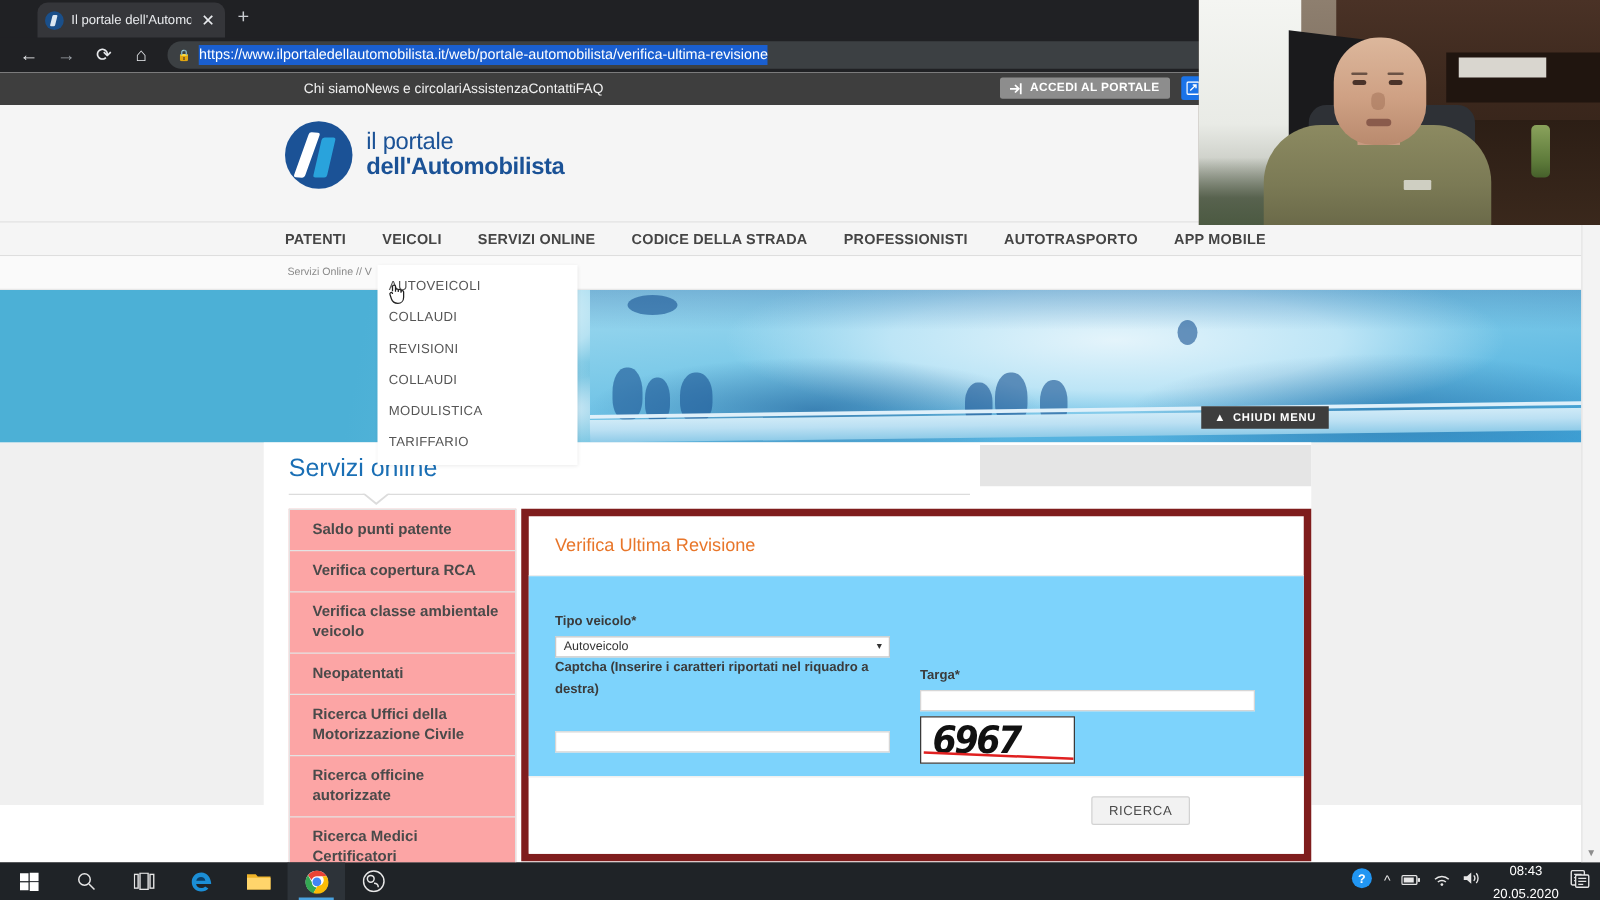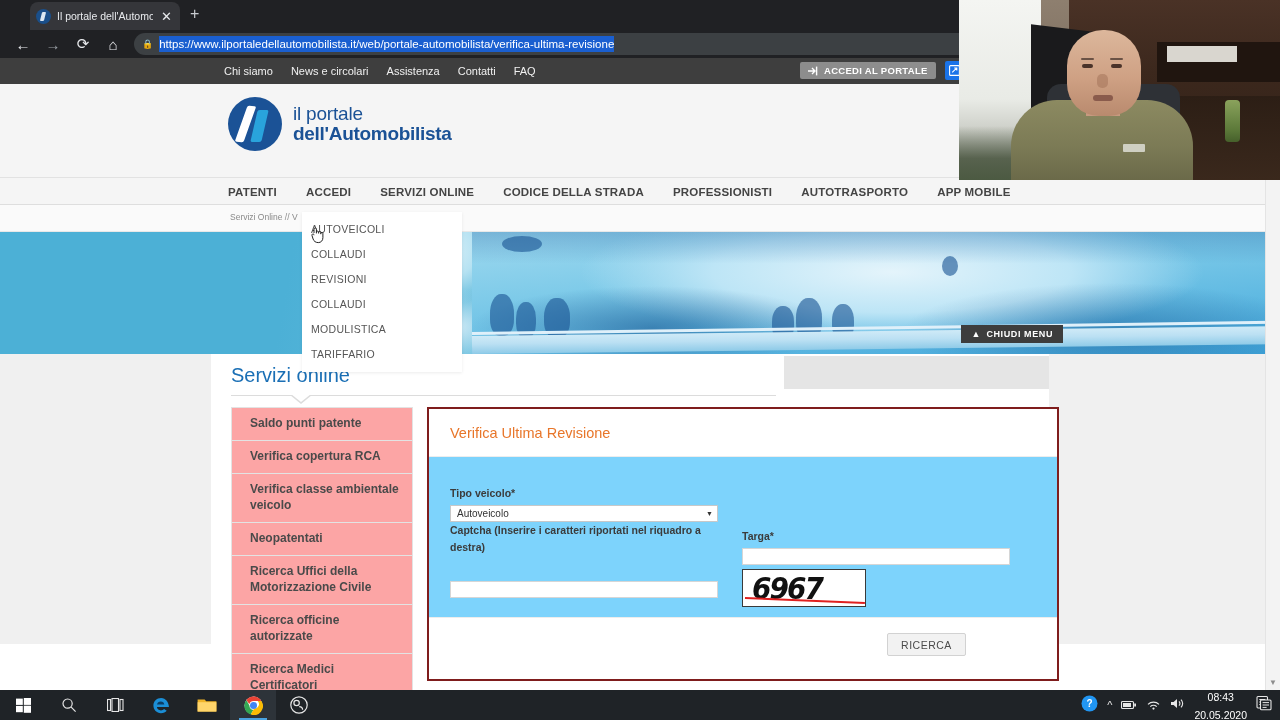--- a/index.html
+++ b/index.html
@@ -45,21 +45,21 @@
   #url-text {
     font-size:11.5px; color:#ffffff; background:#1a5fd0;
     white-space:nowrap; padding:1px 0; line-height:14px;
   }
 
   
   #page { position:absolute; left:0; top:58px; width:1280px; height:632px; background:#fff; overflow:hidden; }
 
   
   #utility-bar { position:relative; height:26px; background:#3e3e3e; width:1280px; }
-  #utility-links { position:absolute; left:224px; top:0; height:26px; display:flex; align-items:center; gap:18px; }
+  #utility-links { position:absolute; left:243px; top:0; height:26px; display:flex; align-items:center; }
   #utility-links span { font-size:11px; color:#f0f0f0; }
   #accedi-btn {
     position:absolute; left:800px; top:4px; height:17px; background:#8d8d8d;
     border-radius:2px; display:flex; align-items:center; gap:5px; padding:0 8px;
   }
   #accedi-btn .label { font-size:9.5px; color:#fff; font-weight:bold; letter-spacing:.3px; }
   #accedi-arrow {
     width:11px; height:10px; position:relative; color:#fff; font-size:10px; line-height:10px;
   }
   #ext-btn { position:absolute; left:945px; top:3px; width:19px; height:19px; background:#1a73e8; border-radius:2px;
@@ -158,21 +158,21 @@
     border-left:10px solid transparent; border-right:10px solid transparent; border-top:8px solid #fff;
   }
   #gray-tab { position:absolute; left:573px; top:2px; width:265px; height:33px; background:#e5e5e5; }
 
   #sidebar { position:absolute; left:20px; top:53px; width:182px; border:1px solid #e3e3e3; border-bottom:none; background:#fca5a5; }
   #sidebar .side-item {
     border-bottom:1px solid #e3e3e3; padding:8px 10px 8px 18px;
     font-size:12px; color:#4a4a4a; font-weight:bold; line-height:1.33;
   }
 
-  #form-panel { position:absolute; left:216px; top:53px; width:632px; background:#fff; border:2px solid #7f1d1d; }
+  #form-panel { position:absolute; left:206px; top:53px; width:632px; background:#fff; border:6px solid #7f1d1d; }
   #form-header { height:48px; border-bottom:1px solid #ededed; display:flex; align-items:center; padding-left:21px; }
   #form-header .ftitle { font-size:14.5px; color:#e8762a; }
   #form-body { background:#7dd3fc; padding:32px 21px 26px 21px; min-height:160px; position:relative; }
   .field-label { font-size:10.5px; color:#3b3b3b; font-weight:bold; line-height:1.55; }
   .field-col-left { position:absolute; left:21px; top:28px; width:268px; }
   .field-col-right { position:absolute; left:313px; top:28px; width:268px;margin-top:43px; }
   .sel {
     margin-top:4px; height:17px; background:#fff; border:1px solid #c8c8c8;
     display:flex; align-items:center; justify-content:space-between; padding:0 4px 0 6px;
     font-size:10px; color:#333;
@@ -314,21 +314,21 @@
     <div id="ministry">
       <div class="m-crest"></div>
       <div>Ministero</div>
       <div>Infrastrutture</div>
     </div>
   </div>
 
   <div id="mainnav">
     <div id="mainnav-inner">
       <span class="nav-item">PATENTI</span>
-      <span class="nav-item">ACCEDI</span>
+      <span class="nav-item">VEICOLI</span>
       <span class="nav-item">SERVIZI ONLINE</span>
       <span class="nav-item">CODICE DELLA STRADA</span>
       <span class="nav-item">PROFESSIONISTI</span>
       <span class="nav-item">AUTOTRASPORTO</span>
       <span class="nav-item">APP MOBILE</span>
     </div>
   </div>
 
   <div id="breadcrumb-strip">
     <div id="breadcrumb">Servizi Online  //  V</div>

